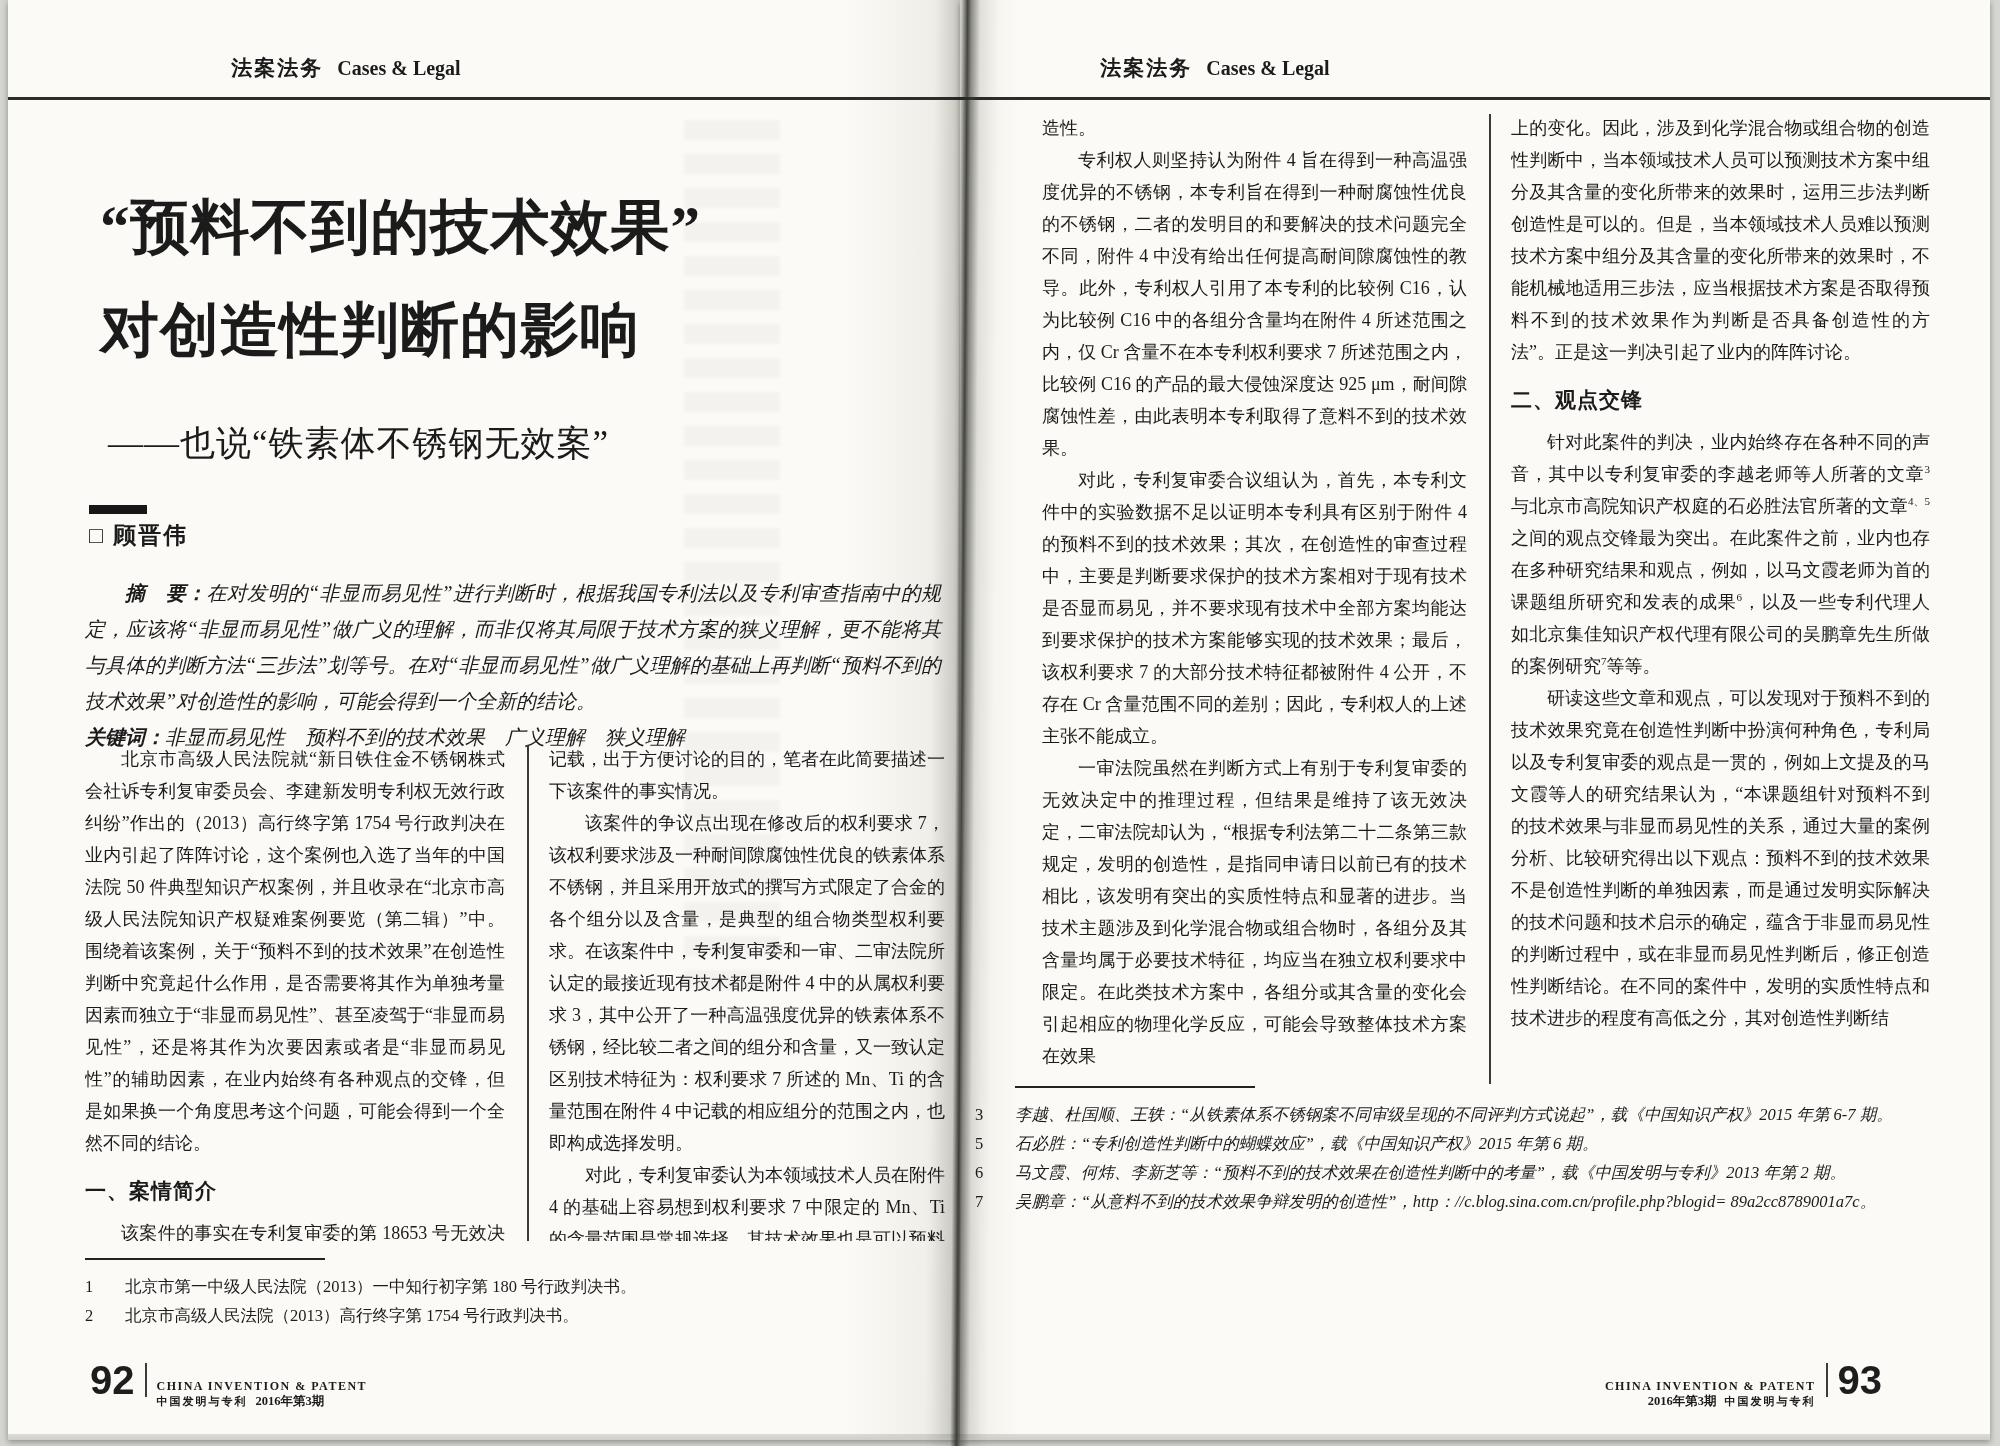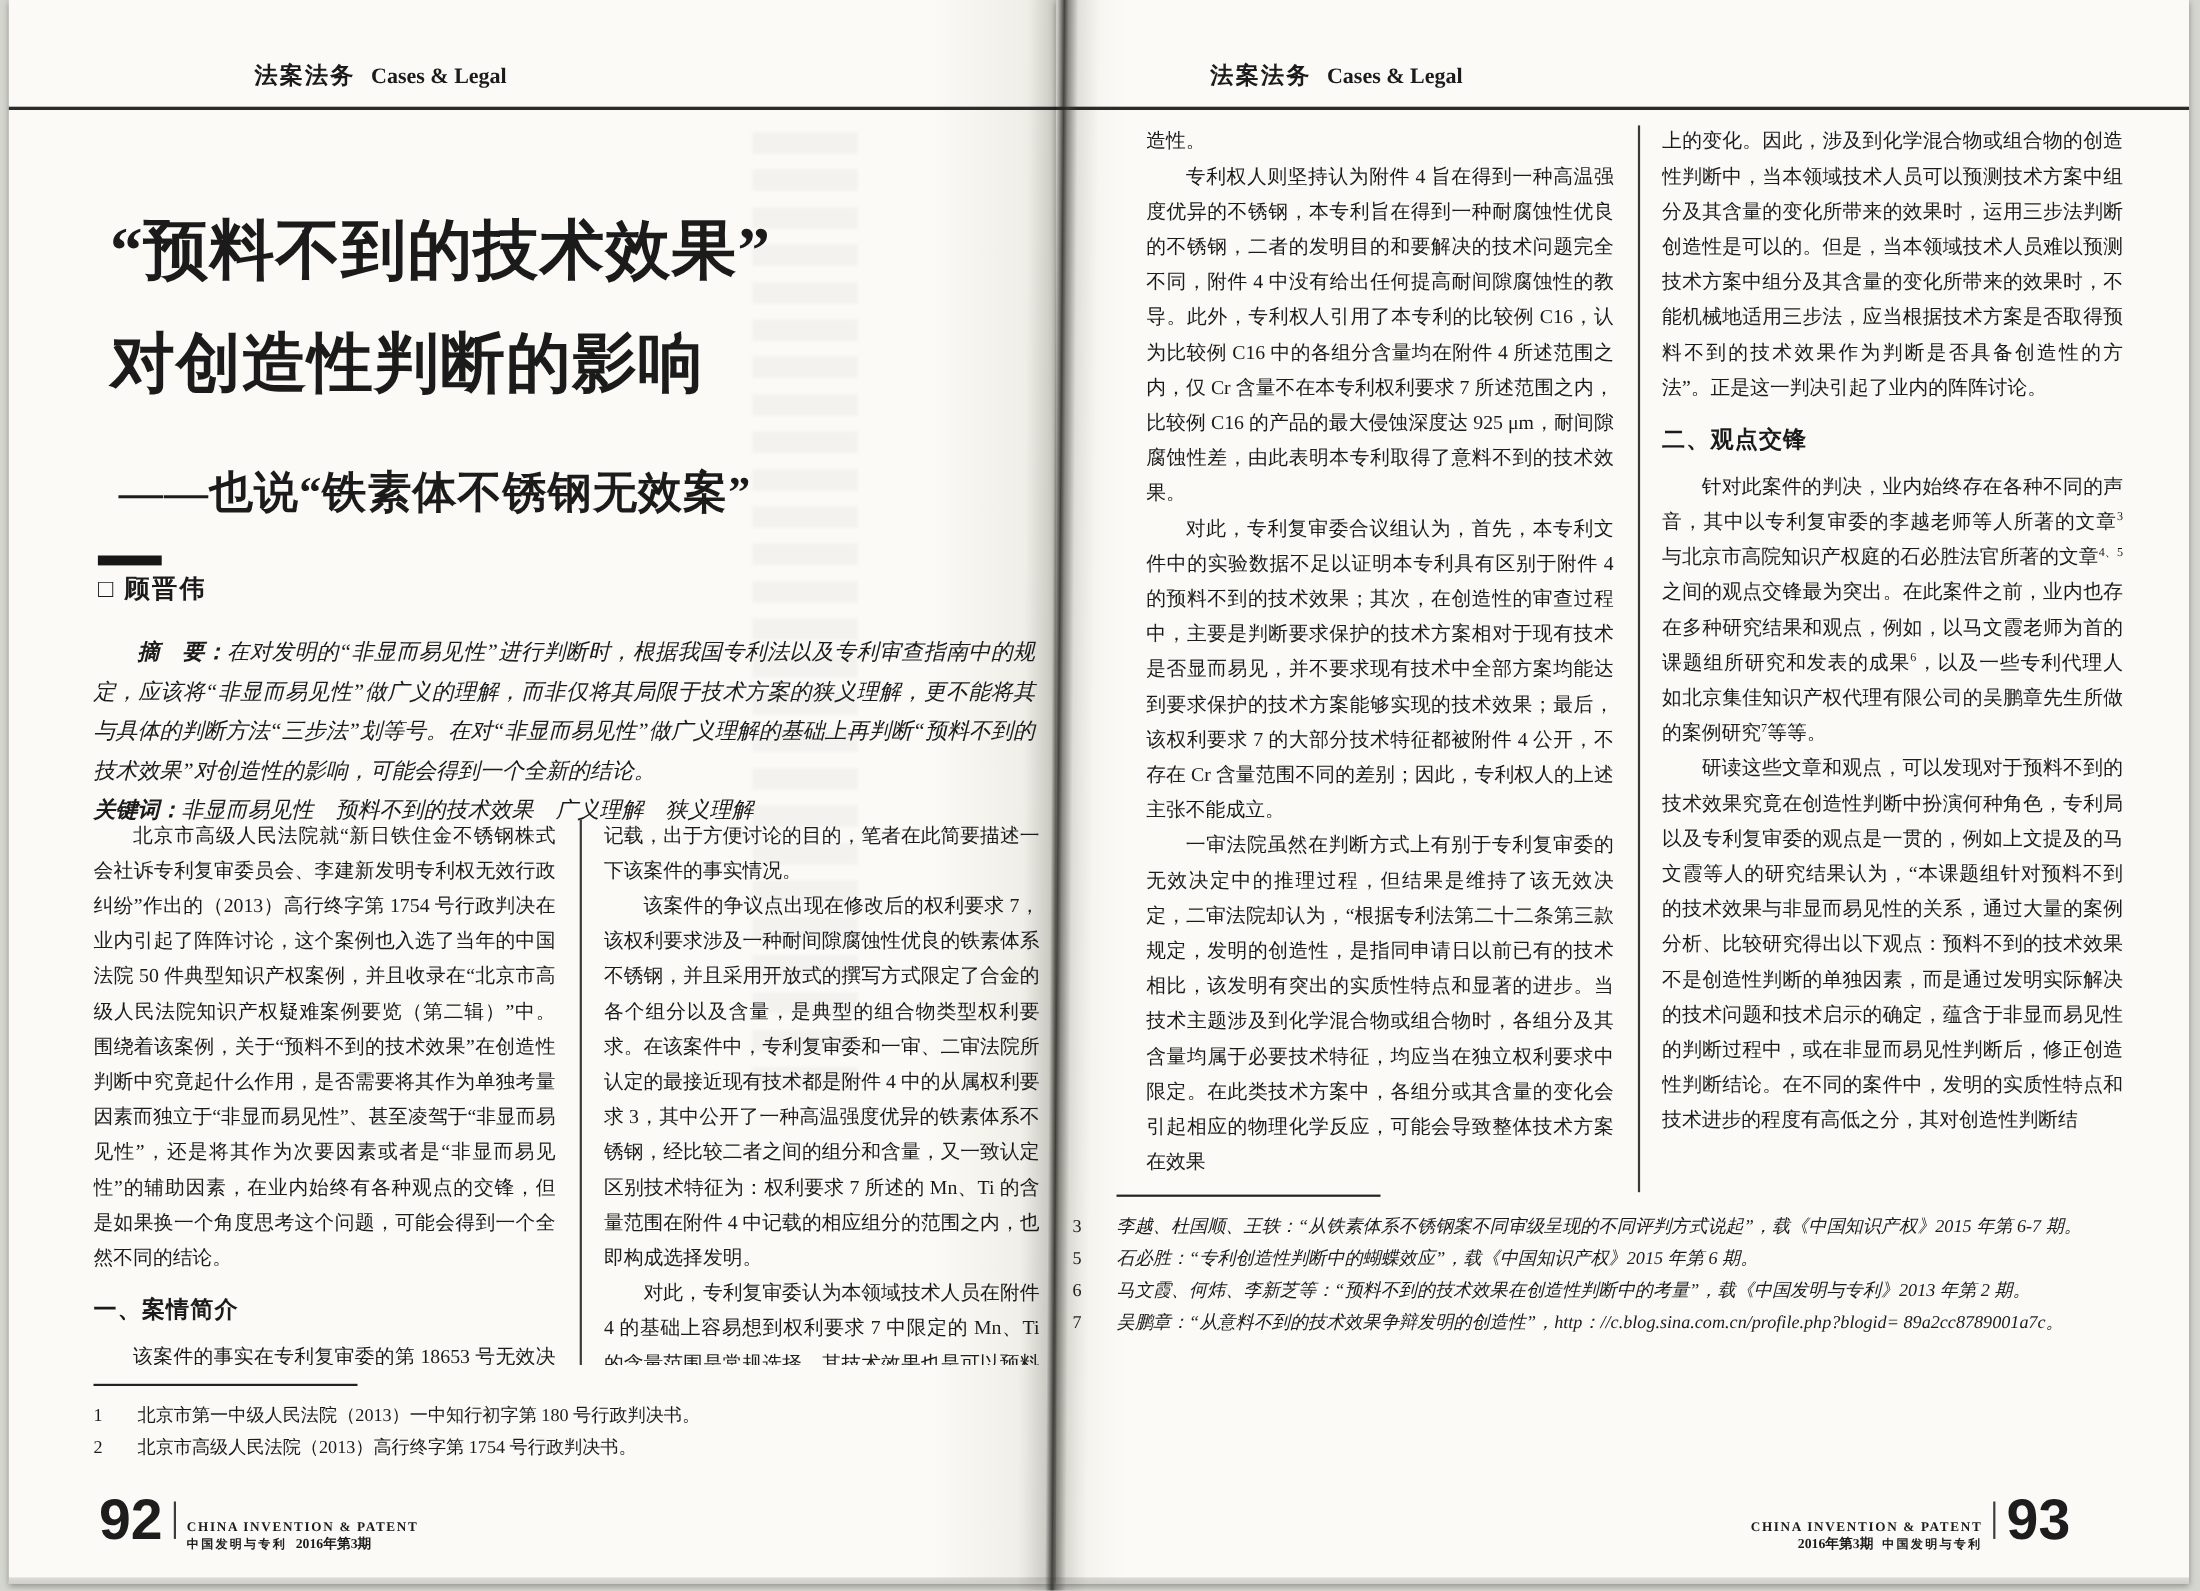--- a/index.html
+++ b/index.html
@@ -14,21 +14,21 @@
   .page-right{left:960px;width:1030px;background:linear-gradient(to right,#e3e2da 0,#f3f2ec 2%,#fbfaf6 6%,#fbfaf6 100%);}
   .spine{position:absolute;left:930px;top:-4px;width:64px;height:1454px;pointer-events:none;z-index:5;
     background:linear-gradient(to right,rgba(0,0,0,0) 0,rgba(0,0,0,.10) 40%,rgba(40,40,36,.85) 50%,rgba(60,60,55,.55) 56%,rgba(0,0,0,.08) 70%,rgba(0,0,0,0) 100%);
     transform:rotate(.45deg);}
   .page-header{position:absolute;top:54px;display:flex;gap:14px;align-items:baseline;justify-content:center;}
   .ph-cn{font-family:"Liberation Sans","DejaVu Sans",sans-serif;font-weight:bold;font-size:21px;letter-spacing:2px;}
   .ph-en{font-family:"Liberation Serif",serif;font-weight:bold;font-size:20px;}
   .headrule{position:absolute;top:97px;left:0;right:0;height:3px;background:#2c2c2a;}
   
   .title{position:absolute;left:92px;top:176px;width:640px;font-weight:bold;font-size:59px;line-height:103px;letter-spacing:1px;font-family:"Liberation Serif","DejaVu Serif",serif;}
-  .subtitle{position:absolute;left:100px;top:420px;width:620px;font-size:40px;font-weight:bold;letter-spacing:1px;}
+  .subtitle{position:absolute;left:100px;top:420px;width:620px;font-size:35px;font-weight:normal;letter-spacing:1px;}
   .author-bar{position:absolute;left:81px;top:505px;width:58px;height:9px;background:#171717;}
   .author{position:absolute;left:81px;top:520px;font-family:"Liberation Sans",sans-serif;font-weight:bold;font-size:23px;letter-spacing:2px;}
   .abstract{position:absolute;left:77px;top:575px;width:856px;font-size:20px;line-height:36px;text-align:justify;font-style:italic;}
   .abstract .lbl{font-weight:bold;}
   .abstract p{margin:0;}
   .abstract .abs-body{text-indent:2em;}
   .keywords{margin-top:2px;}
   .ghost{position:absolute;left:676px;top:120px;width:96px;height:880px;opacity:.55;filter:blur(1.6px);
     background:repeating-linear-gradient(to bottom,rgba(110,110,108,.10) 0 20px,rgba(255,255,255,0) 20px 34px);}
   .cols{position:absolute;display:flex;overflow:hidden;}
@@ -51,21 +51,21 @@
   .footnotes{position:absolute;font-size:16.5px;line-height:29px;}
   .fns-left{left:77px;top:1272px;width:856px;}
   .fns-right{left:15px;top:1100px;width:958px;font-style:italic;}
   .fn-row{display:flex;}
   .fn-num{flex:0 0 40px;font-style:normal;}
   .fns-right .fn-num{flex:0 0 40px;}
   .fn-text{flex:1;text-align:justify;}
   .footer{position:absolute;display:flex;align-items:center;gap:10px;}
   .footer-left{left:82px;top:1352px;}
   .footer-right{left:600px;top:1352px;width:322px;justify-content:flex-end;}
-  .pgnum{font-family:"Liberation Sans","DejaVu Sans",sans-serif;font-weight:bold;font-size:52px;color:#1d1d1d;}
+  .pgnum{font-family:"Liberation Sans","DejaVu Sans",sans-serif;font-weight:bold;font-size:40px;color:#1d1d1d;}
   .footer .vbar{width:2px;height:34px;background:#3c3c3c;}
   .jstack{display:flex;flex-direction:column;line-height:1.15;}
   .jstack-left{align-items:flex-start;}
   .jstack-right{align-items:flex-end;}
   .j-en{font-size:12px;letter-spacing:1.5px;font-weight:bold;font-family:"Liberation Serif",serif;margin-top:28px;}
   .j-cn-row{display:flex;align-items:baseline;gap:8px;}
   .j-cn{font-family:"Liberation Sans",sans-serif;font-weight:bold;font-size:11px;letter-spacing:2px;}
   .j-issue{font-size:12.5px;font-weight:bold;}
   .edge-bottom{position:absolute;left:0;right:0;bottom:0;height:6px;background:linear-gradient(to bottom,rgba(0,0,0,.12),#cfcfc9);}
 </style>

